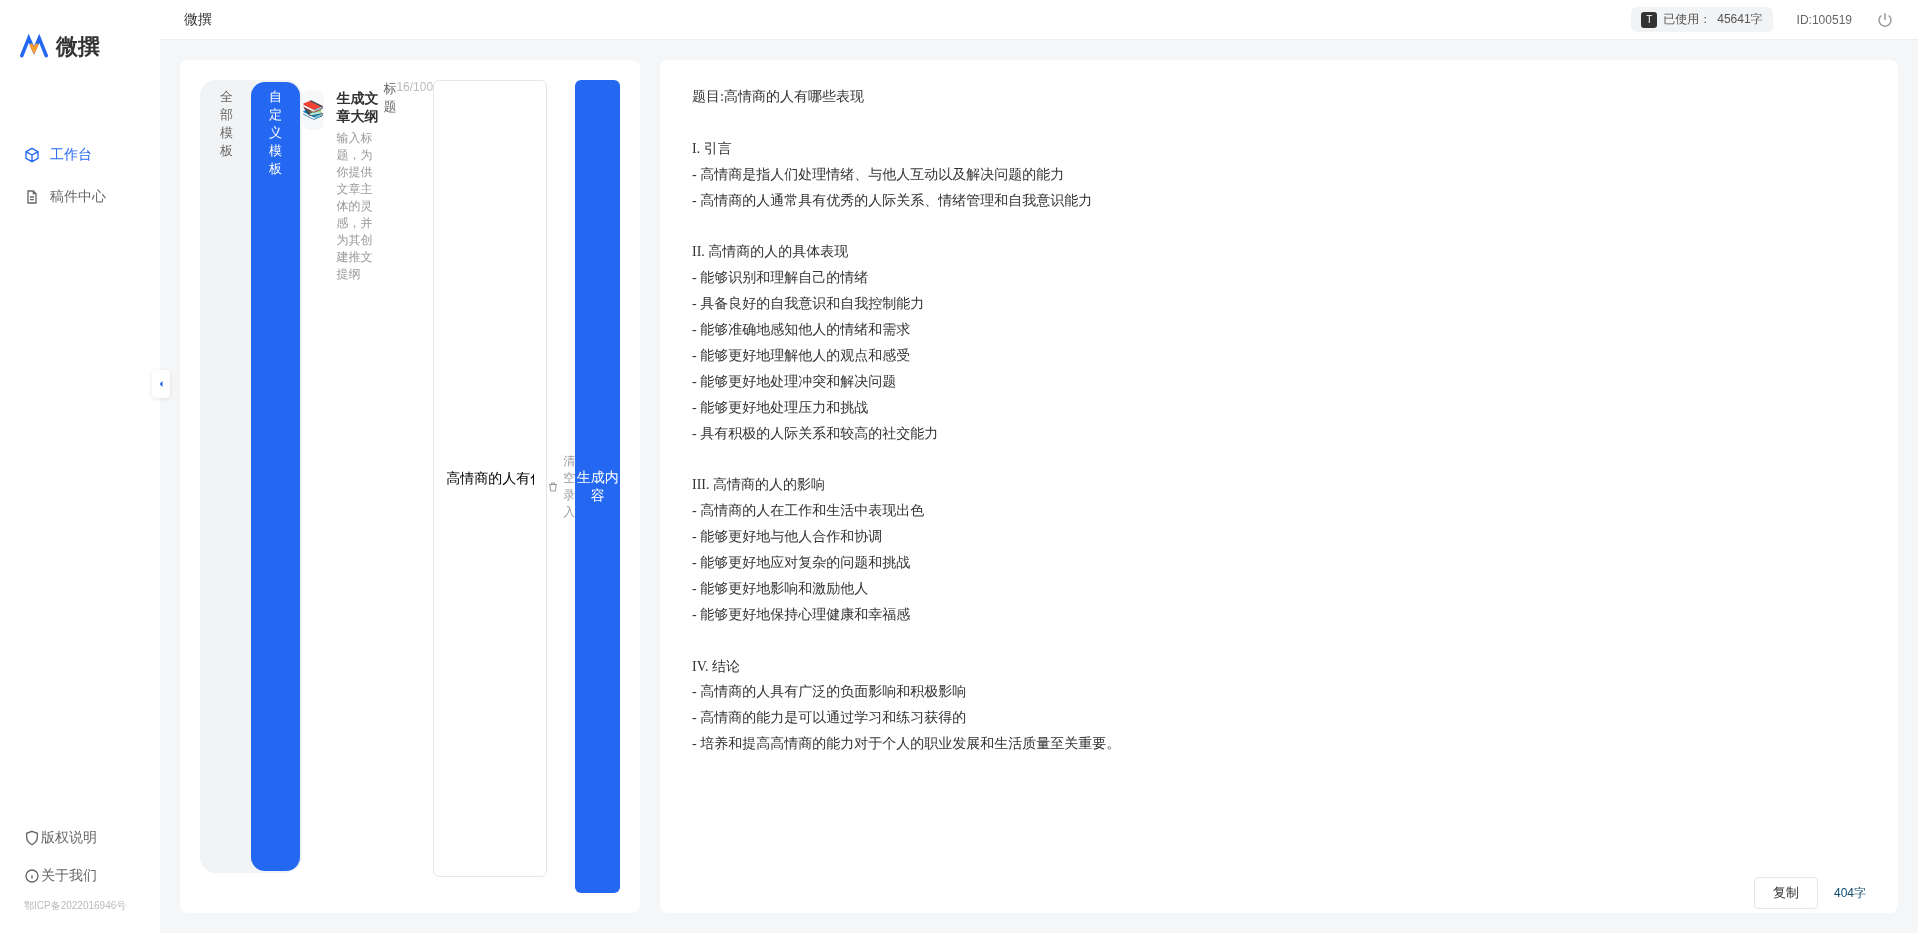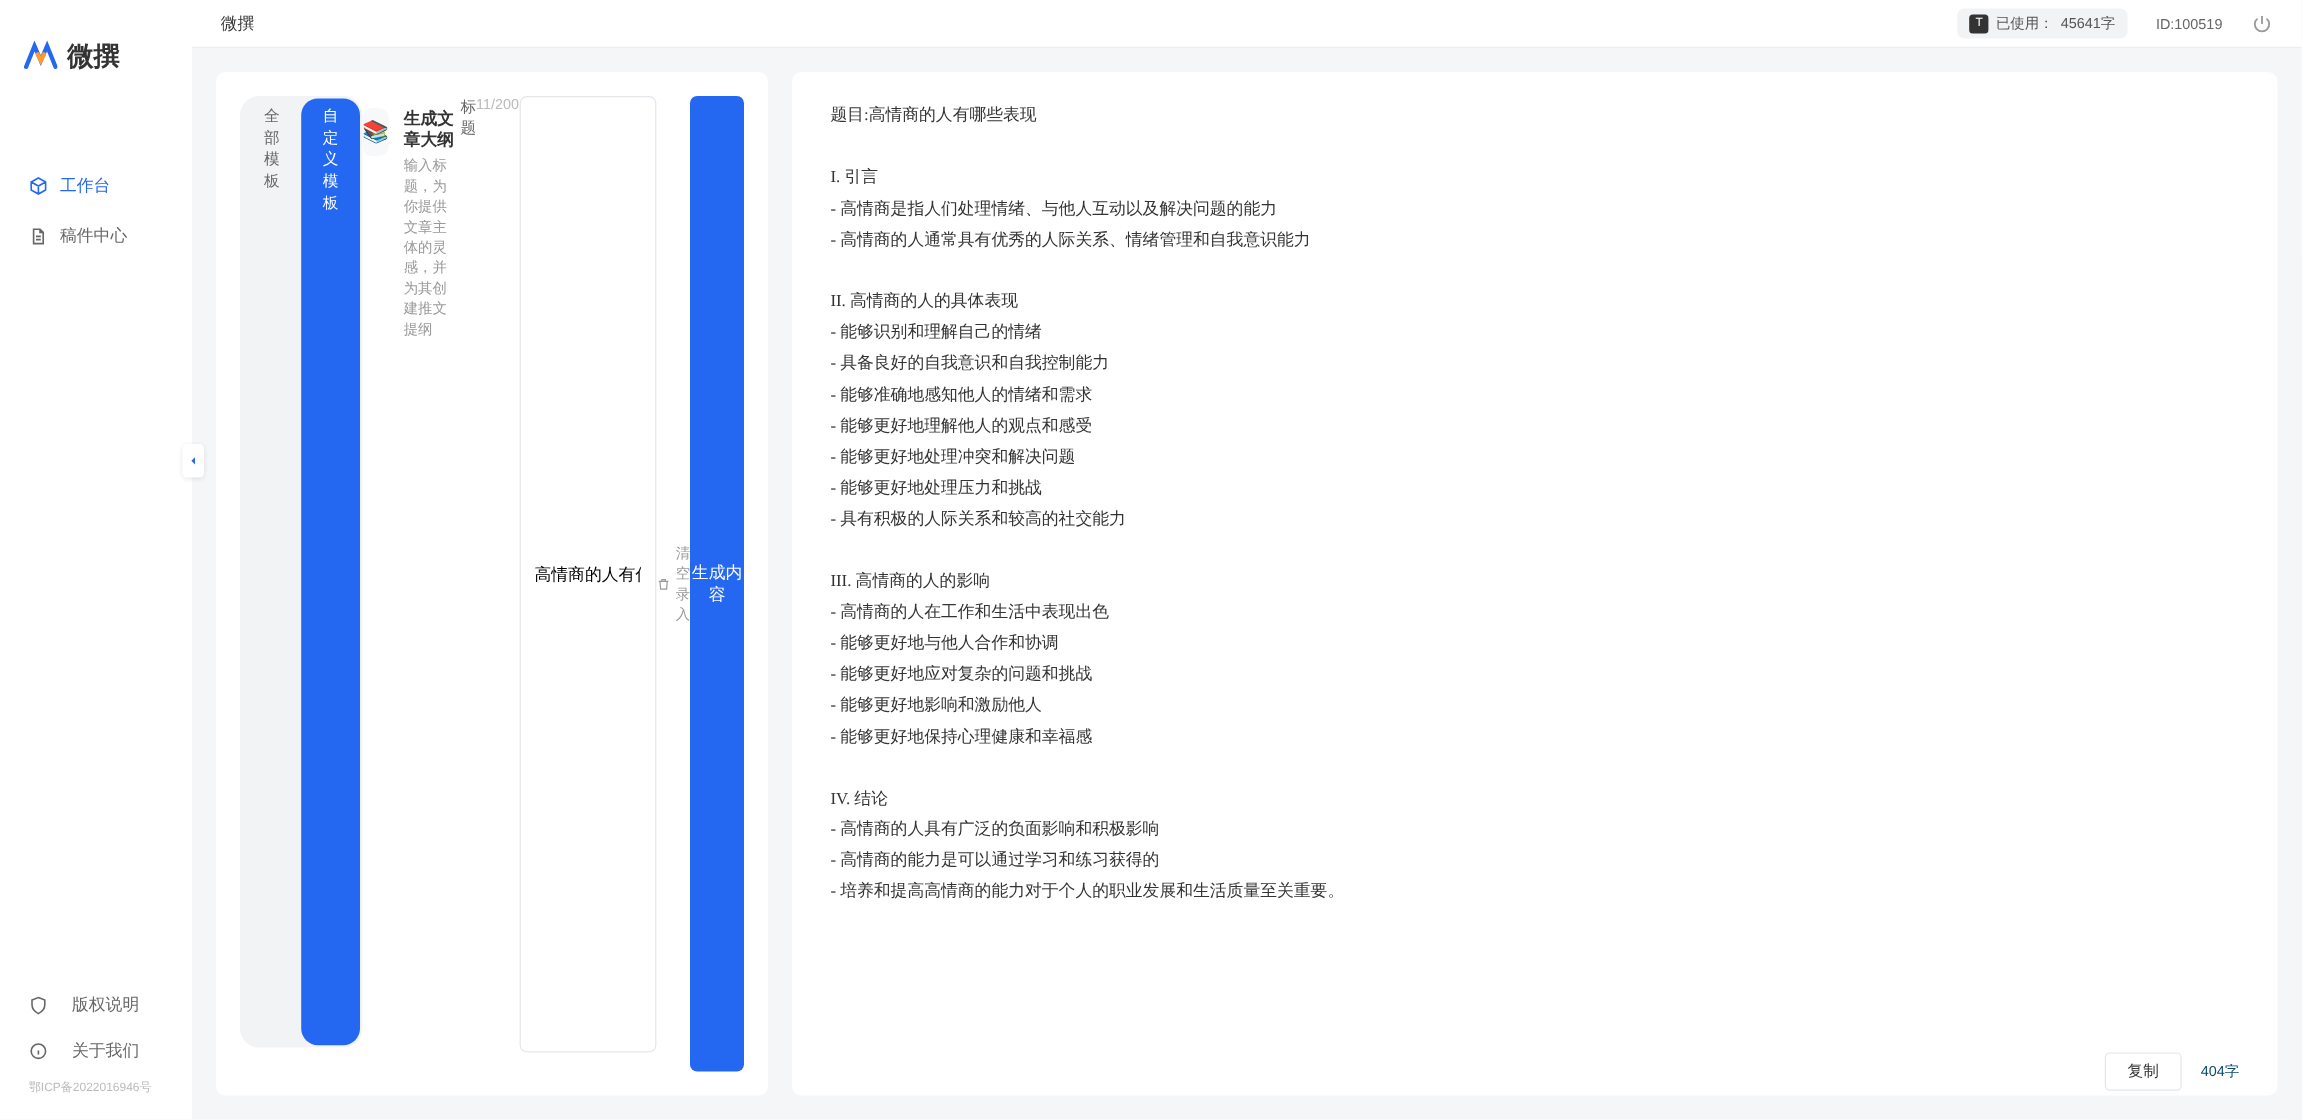--- a/index.html
+++ b/index.html
@@ -10,21 +10,21 @@
 .sidebar { width: 160px; background: #fff; display: flex; flex-direction: column; position: relative; }
 .logo { display: flex; align-items: center; gap: 8px; padding: 32px 20px; }
 .logo-icon { width: 28px; height: 28px; }
 .logo-text { font-size: 22px; font-weight: 700; color: #333; }
 .nav { flex: 1; padding-top: 40px; }
 .nav-item { display: flex; align-items: center; gap: 10px; padding: 12px 24px; font-size: 14px; color: #666; cursor: pointer; }
 .nav-item.active { color: #2468f2; }
 .nav-item-icon { width: 16px; height: 16px; display: flex; align-items: center; justify-content: center; }
 .collapse-handle { position: absolute; right: -10px; top: 370px; width: 18px; height: 28px; background: #fff; border-radius: 4px; display: flex; align-items: center; justify-content: center; cursor: pointer; box-shadow: 0 1px 4px rgba(0,0,0,0.1); }
 .sidebar-footer { padding-bottom: 16px; }
-.footer-item { display: flex; align-items: center; gap: 20px; padding: 10px 24px; font-size: 14px; color: #666; cursor: pointer; }
+.footer-item { display: flex; align-items: center; gap: 1px; padding: 10px 24px; font-size: 14px; color: #666; cursor: pointer; }
 .icp { font-size: 10px; color: #bbb; padding: 4px 24px; }
 
 
 .main { flex: 1; display: flex; flex-direction: column; }
 .topbar { height: 40px; background: #fff; display: flex; align-items: center; padding: 0 24px; border-bottom: 1px solid #eee; }
 .topbar-title { font-size: 14px; color: #333; flex: 1; }
 .topbar-right { display: flex; align-items: center; gap: 24px; }
 .usage-pill { display: flex; align-items: center; gap: 6px; background: #f2f3f5; border-radius: 6px; padding: 4px 10px; font-size: 12px; color: #555; }
 .usage-badge { background: #333; color: #fff; width: 16px; height: 16px; border-radius: 3px; font-size: 10px; display: flex; align-items: center; justify-content: center; }
 .uid { font-size: 12px; color: #666; }
@@ -147,21 +147,21 @@
         </div>
         <div class="template-card">
           <div class="template-icon">📚</div>
           <div>
             <div class="template-title">生成文章大纲</div>
             <div class="template-desc">输入标题，为你提供文章主体的灵感，并为其创建推文提纲</div>
           </div>
         </div>
         <div class="field-row">
           <span>标题</span>
-          <span class="field-counter">11/200</span>
+          <span class="field-counter">16/100</span>
         </div>
         <input class="title-input" value="高情商的人有什么表现？" style="">
         <div class="clear-row">
           <span>
             <svg viewBox="0 0 24 24" width="12" height="12" fill="none" stroke="currentColor" stroke-width="2">
                 <path d="M4 7 L20 7 M9 7 L9 4 L15 4 L15 7 M6 7 L7 20 L17 20 L18 7"></path>
               </svg>
           </span>
           <span>清空录入</span>
         </div>

